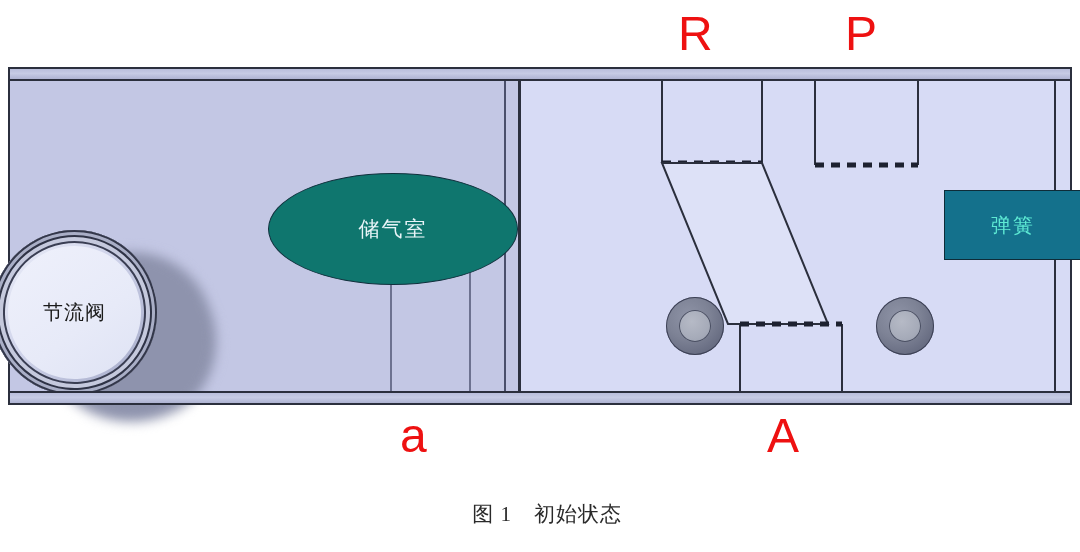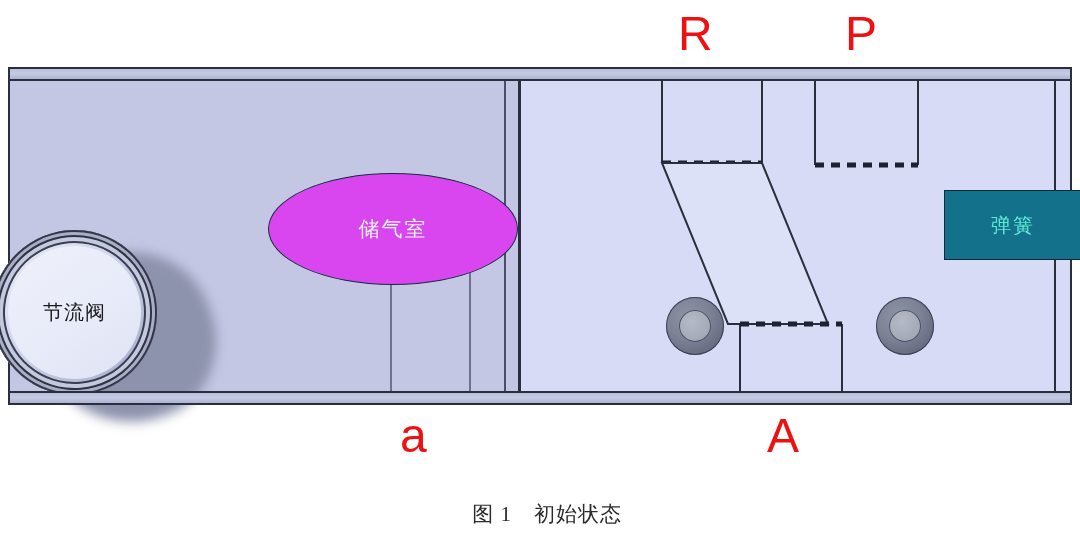--- a/index.html
+++ b/index.html
@@ -187,21 +187,21 @@
   }
 
   
   #air-chamber {
     position: absolute;
     left: 268px;
     top: 173px;
     width: 248px;
     height: 110px;
     border-radius: 50%;
-    background: #d946ef;
+    background: #0f766e;
     border: 1px solid #11303d;
     display: flex;
     align-items: center;
     justify-content: center;
     z-index: 9;
   }
   #air-chamber-label {
     color: #e8f4f8;
     font-size: 21px;
     font-family: "DejaVu Sans", "Liberation Sans", sans-serif;

